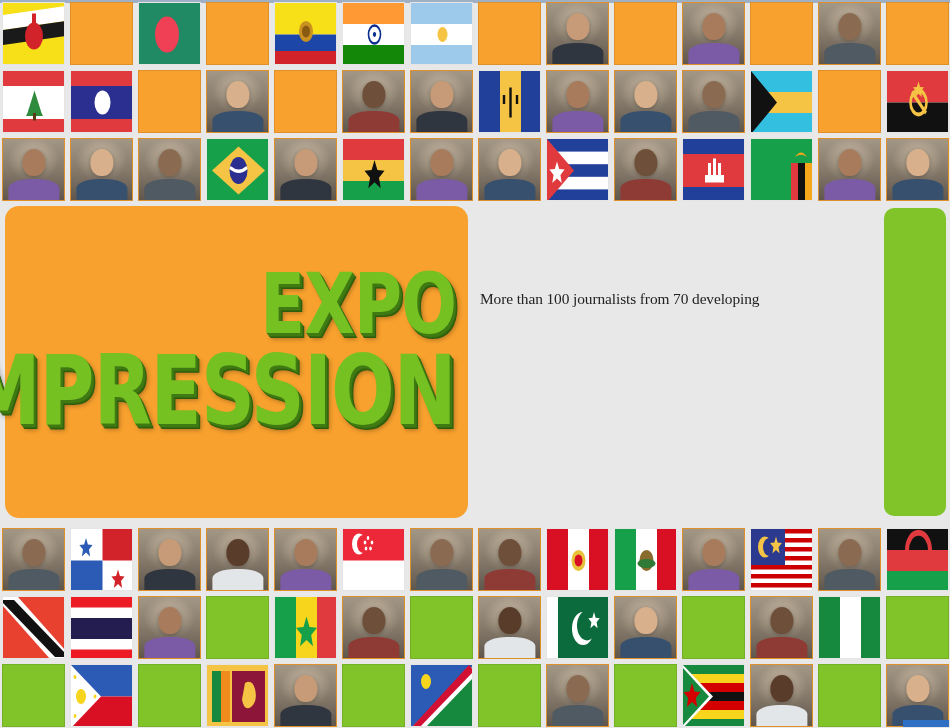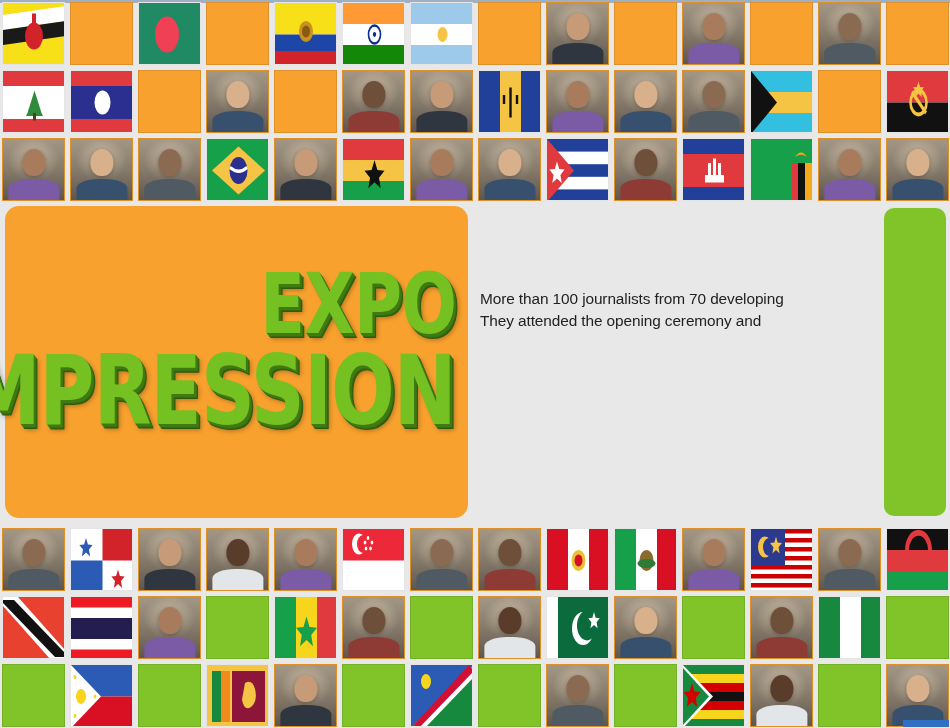--- a/index.html
+++ b/index.html
@@ -129,21 +129,21 @@
        6px 6px 6px rgba(0,0,0,0.30);
   }
   .hero-line.l1 { font-size: 84px; }
   .hero-line.l2 { font-size: 96px; margin-top: 4px; }
 
   #hero-text {
     position: absolute;
     left: 480px; top: 288px;
     width: 380px;
     color: #222222;
-    font-family: Liberation Sans, sans-serif;
+    font-family: Liberation Serif, serif;
     font-size: 15.4px;
     line-height: 22.2px;
     letter-spacing: -0.1px;
   }
   #hero-text p { margin: 0; }
 
   #hero-green-bar {
     position: absolute;
     left: 884px; top: 208px;
     width: 62px; height: 308px;
@@ -394,21 +394,20 @@
 
   <div id="hero-orange" style="background: rgb(249, 161, 46);"></div>
 
   <div id="hero-title">
     <div class="hero-line l1" style="color: rgb(118, 193, 34);">EXPO</div>
     <div class="hero-line l2" style="color: rgb(118, 193, 34);">IMPRESSION</div>
   </div>
 
   <div id="hero-text">
       <p>More than 100 journalists from 70 developing</p>
-      <p>They attended the opening ceremony and</p>
     </div>
 
   <div id="hero-green-bar" style="background: rgb(128, 196, 42);"></div>
 
   <div class="mosaic" id="mosaic-bottom" style="grid-template-columns: repeat(14, 63px);">
       <div class="tile">
         <div class="photo p1"></div>
       </div>
       <div class="tile" style="background: rgb(255, 255, 255);">
         <div class="flag">

